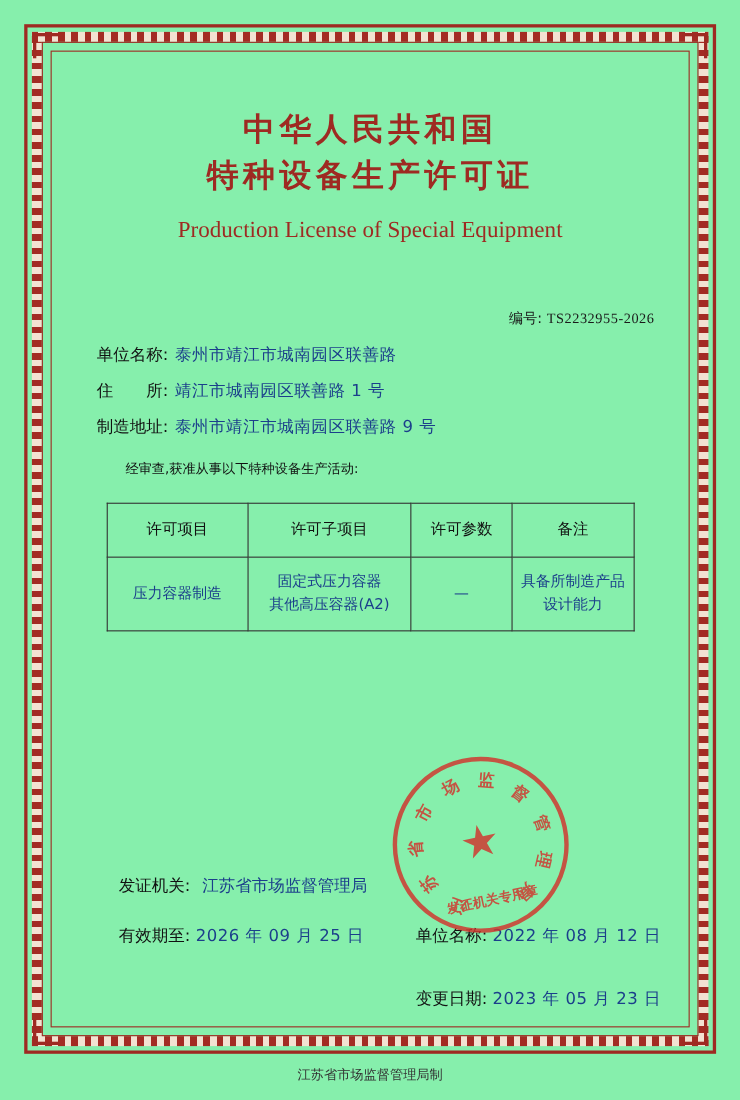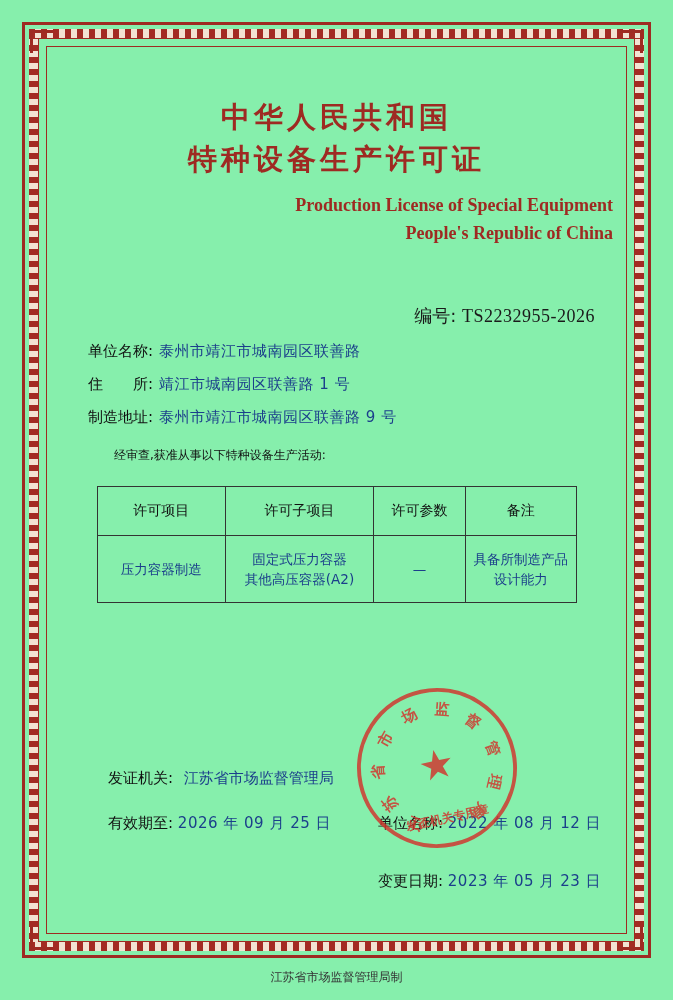--- a/index.html
+++ b/index.html
@@ -91,35 +91,35 @@
     text-align: center;
     color: #9e2a22;
     font-family: "DejaVu Sans", sans-serif;
     font-weight: bold;
     font-size: 29px;
     letter-spacing: 4px;
     margin-top: 36px;
     line-height: 1.45;
   }
   .title-en {
-    text-align: right;
+    text-align: center;
     color: #9e2a22;
     font-family: "Liberation Serif", serif;
-    font-weight: bold;
-    font-size: 18px;
+    font-weight: normal;
+    font-size: 21px;
     line-height: 1.55;
     margin-top: 12px;
   }
 
   .serial {
     text-align: right;
     margin-top: 56px;
     padding-right: 18px;
     font-family: "DejaVu Sans", sans-serif;
-    font-size: 18px;
+    font-size: 13px;
     color: #1a1a1a;
   }
   .serial .num {
     font-family: "Liberation Serif", serif;
     letter-spacing: 0.5px;
   }
 
   .field {
     margin-top: 14px;
     padding-left: 28px;
@@ -174,21 +174,21 @@
   .col1 { width: 130px; }
   .col2 { width: 150px; }
   .col3 { width: 90px; }
   .col4 { width: 110px; }
 
   
   .bottom {
     position: absolute;
     left: 0;
     right: 0;
-    bottom: 29px;
+    bottom: 2px;
     font-family: "DejaVu Sans", sans-serif;
     font-size: 15px;
     color: #111;
   }
   .row-issuer {
     padding-left: 48px;
     margin-bottom: 26px;
   }
   .row-issuer .val { color: #1b3f8b; margin-left: 6px; }
 
@@ -290,21 +290,20 @@
 
   <div class="content">
 
     <div class="title-zh">
       <div>中华人民共和国</div>
       <div>特种设备生产许可证</div>
     </div>
 
     <div class="title-en">
       <div>Production License of Special Equipment</div>
-      <div>People's Republic of China</div>
     </div>
 
     <div class="serial">
       <span>编号:</span>
       <span class="num">TS2232955-2026</span>
     </div>
 
     <div class="field">
       <span class="lbl">单位名称:</span>
       <span class="val">泰州市靖江市城南园区联善路</span>

